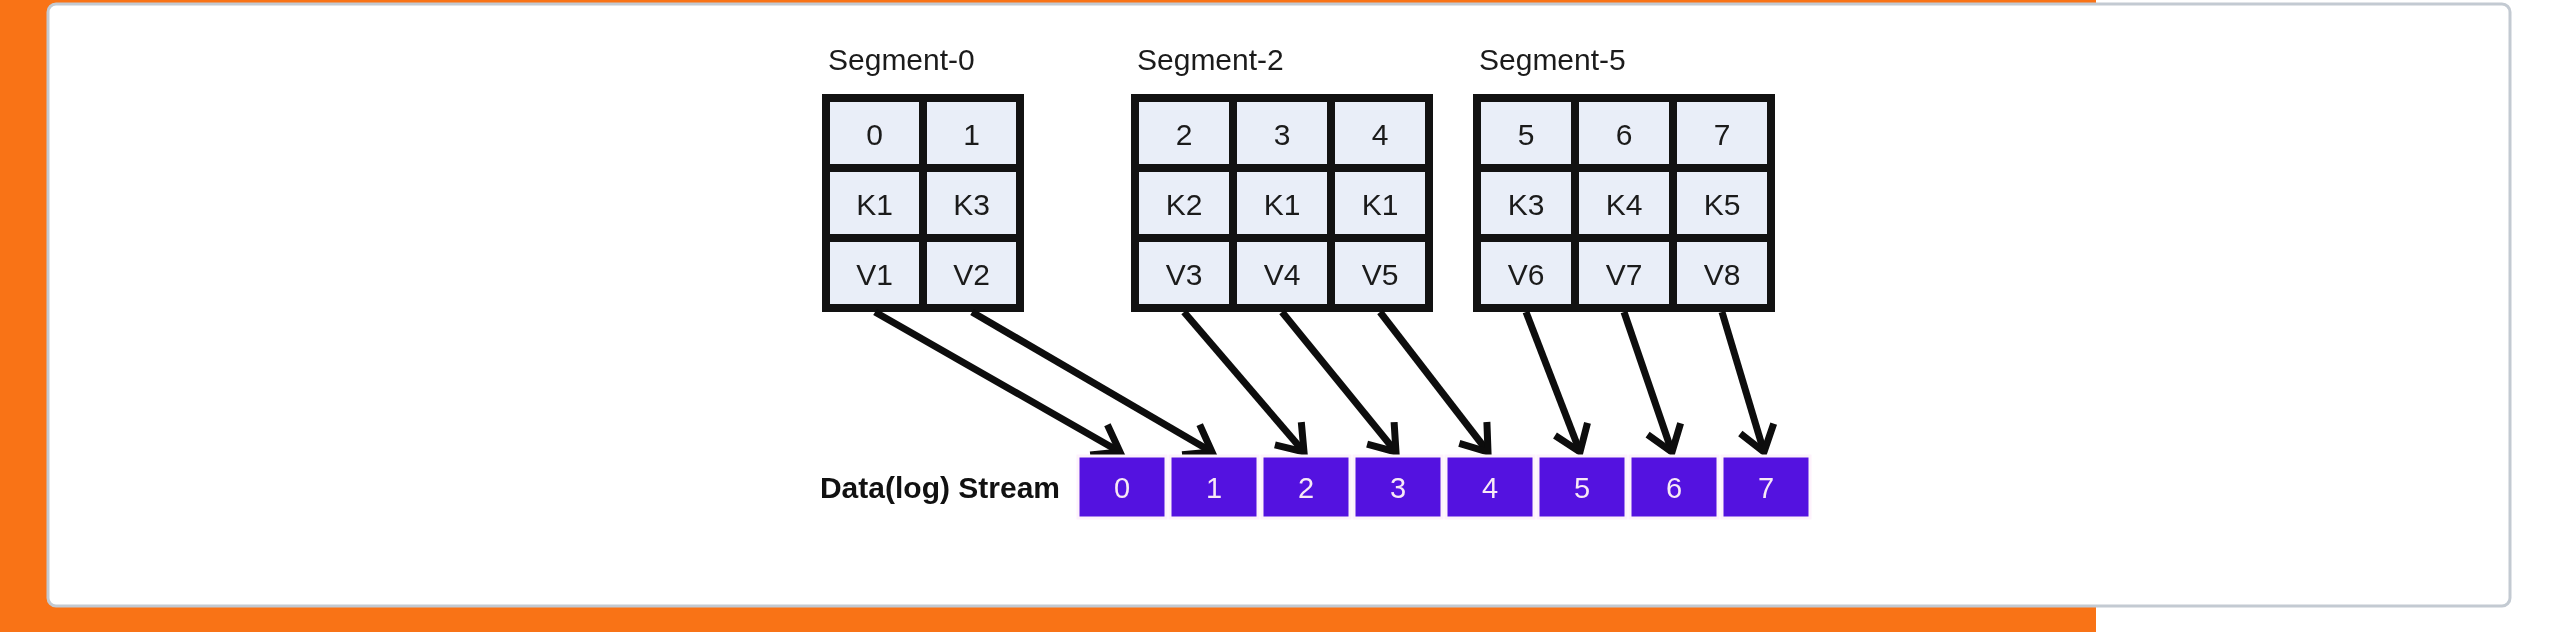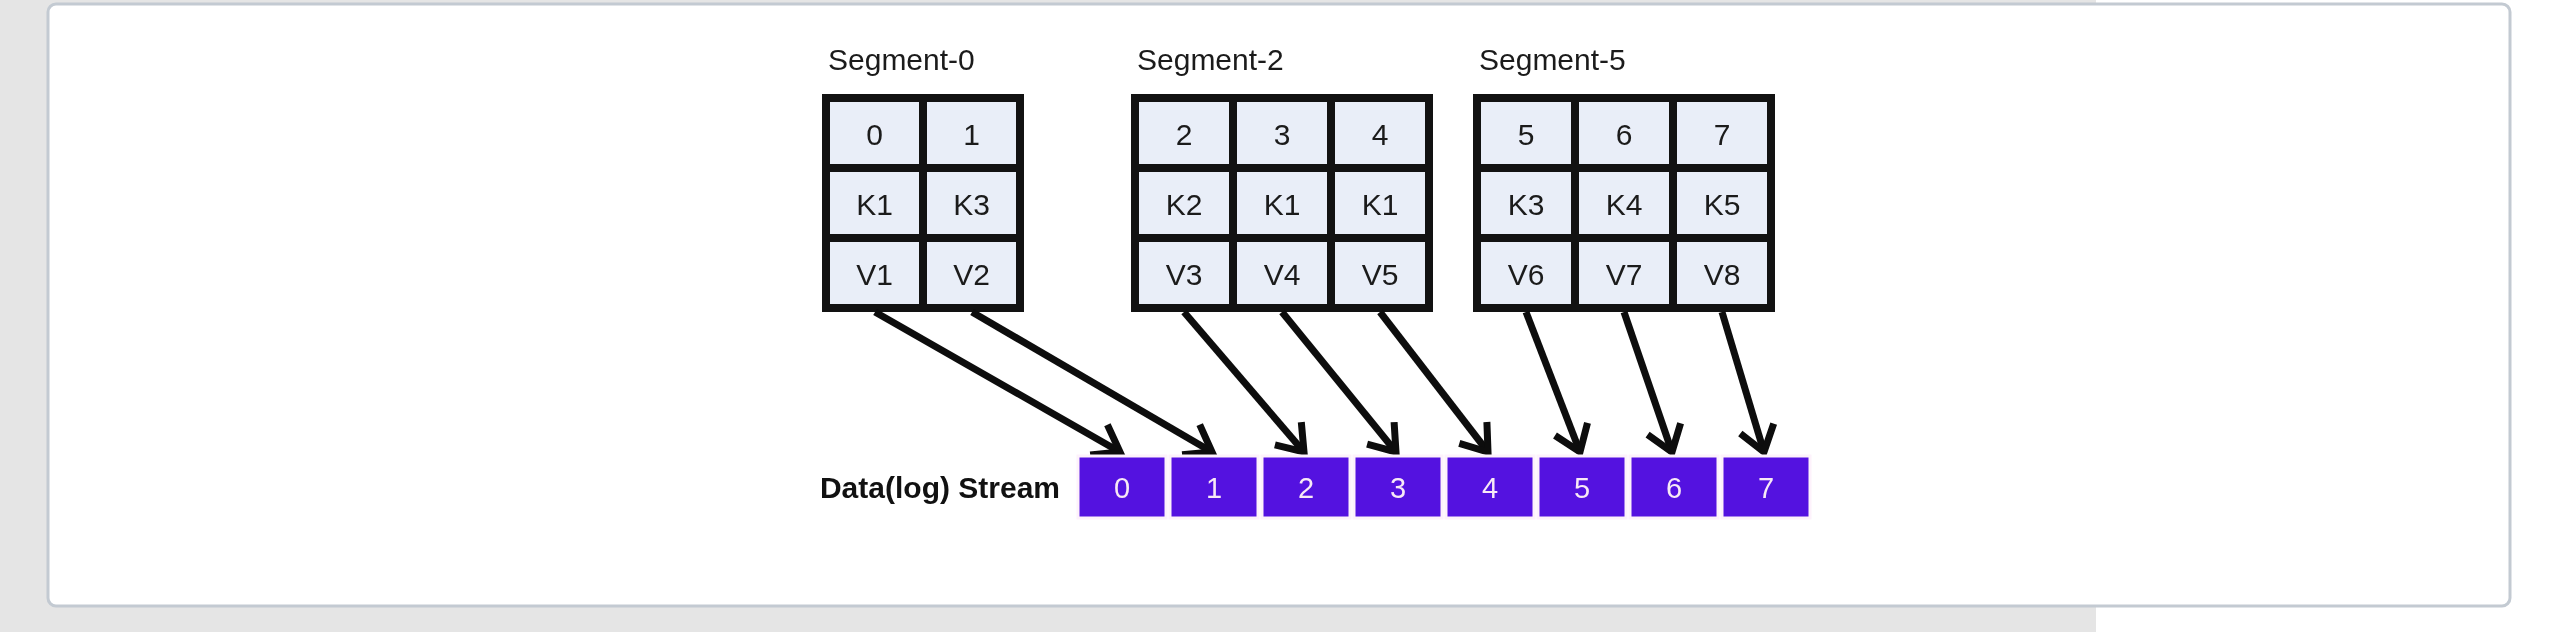--- a/index.html
+++ b/index.html
@@ -10,21 +10,21 @@
   body {
     width: 2560px;
     height: 632px;
     font-family: "Liberation Sans", sans-serif;
     overflow: hidden;
   }
   #canvas-root {
     position: relative;
     width: 2096px;
     height: 632px;
-    background: #e5e5e5;
+    background: #f97316;
   }
   #diagram-svg {
     position: absolute;
     left: 0;
     top: 0;
     width: 2560px;
     height: 632px;
     display: block;
   }
   .frame-rect {

